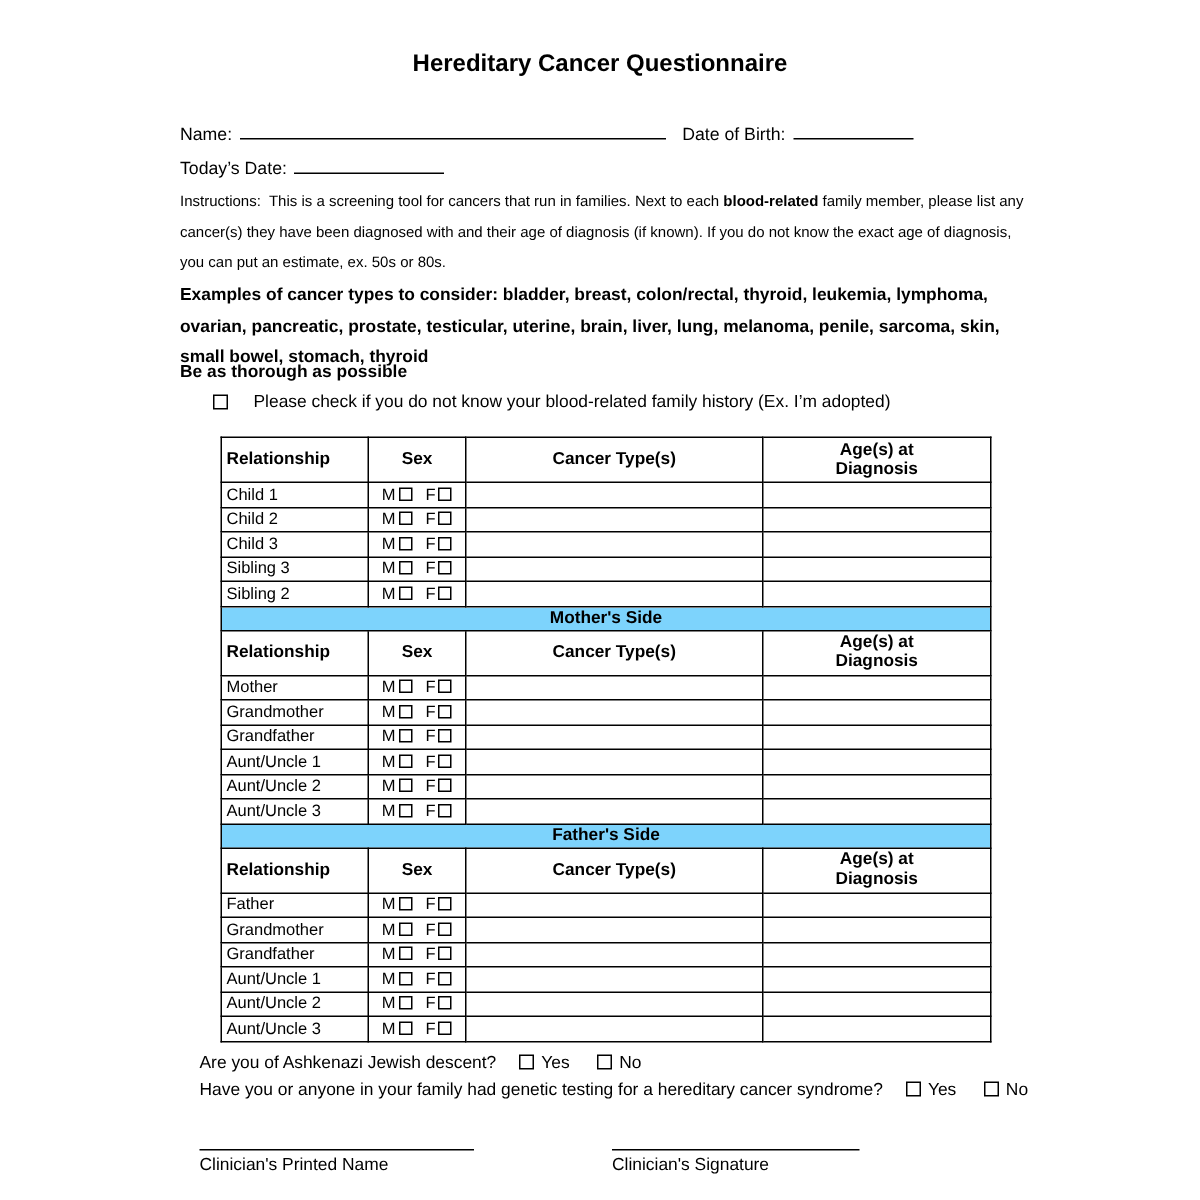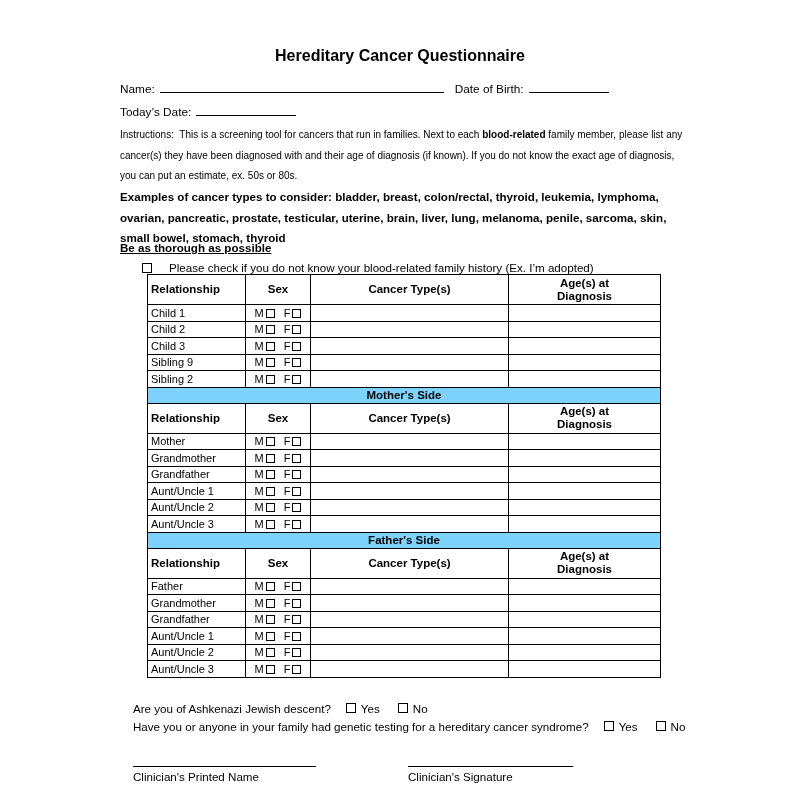--- a/index.html
+++ b/index.html
@@ -6,21 +6,21 @@
     margin: 0; padding: 0;
     width: 800px; height: 800px;
     background: #ffffff;
     overflow: hidden;
     font-family: "Liberation Sans", "DejaVu Sans", sans-serif;
     color: #000;
   }
   .page { position: relative; width: 800px; height: 800px; background: #fff; }
 
   .title {
-    position: absolute; top: 47px; left: 0; width: 100%;
+    position: absolute; top: 34px; left: 0; width: 100%;
     margin: 0; text-align: center;
     font-size: 16px; font-weight: bold;
   }
 
   .field-row { position: absolute; left: 120px; font-size: 11.8px; white-space: nowrap; }
   .name-row { top: 80px; text-align: right; }
   .today-row { top: 103px; }
   .fill-line {
     display: inline-block; height: 12px;
     border-bottom: 1.5px solid #000;
@@ -36,37 +36,36 @@
     margin: 0; font-size: 10px; line-height: 20.5px;
     white-space: pre-wrap;
   }
   .examples {
     position: absolute; top: 187px; left: 120px; width: 574px;
     margin: 0; font-size: 11.6px; line-height: 20.5px; font-weight: bold;
   }
   .thorough {
     position: absolute; top: 241px; left: 120px;
     margin: 0; font-size: 11.6px; font-weight: bold;
-    text-decoration: underline;
   }
 
   .adopted-row {
     position: absolute; top: 261px; left: 142px;
     display: flex; align-items: center; gap: 17px;
     font-size: 11.6px;
   }
 
   .cb {
     display: inline-block; width: 8px; height: 8px;
     border: 1.5px solid #000; background: #fff;
     flex: none;
   }
 
   .fam-table {
-    position: absolute; top: 274px; left: 147px; width: 513px;
+    position: absolute; top: 291px; left: 147px; width: 513px;
     border-collapse: collapse; table-layout: fixed;
     border: 1.5px solid #000;
     padding-left: 38px;
   }
   .fam-table td {
     border: 1px solid #000;
     font-size: 11px; padding: 0 3px;
     overflow: hidden; white-space: nowrap;
   }
   .fam-table .banner {
@@ -154,21 +153,21 @@
           <td></td>
           <td></td>
         </tr>
         <tr class="data-row">
           <td class="rel-cell">Child 3</td>
           <td class="sex-cell"><span>M</span><span class="cb"></span><span class="sex-gap"></span><span>F</span><span class="cb"></span></td>
           <td></td>
           <td></td>
         </tr>
         <tr class="data-row">
-          <td class="rel-cell">Sibling 9</td>
+          <td class="rel-cell">Sibling 3</td>
           <td class="sex-cell"><span>M</span><span class="cb"></span><span class="sex-gap"></span><span>F</span><span class="cb"></span></td>
           <td></td>
           <td></td>
         </tr>
         <tr class="data-row">
           <td class="rel-cell">Sibling 2</td>
           <td class="sex-cell"><span>M</span><span class="cb"></span><span class="sex-gap"></span><span>F</span><span class="cb"></span></td>
           <td></td>
           <td></td>
         </tr>

